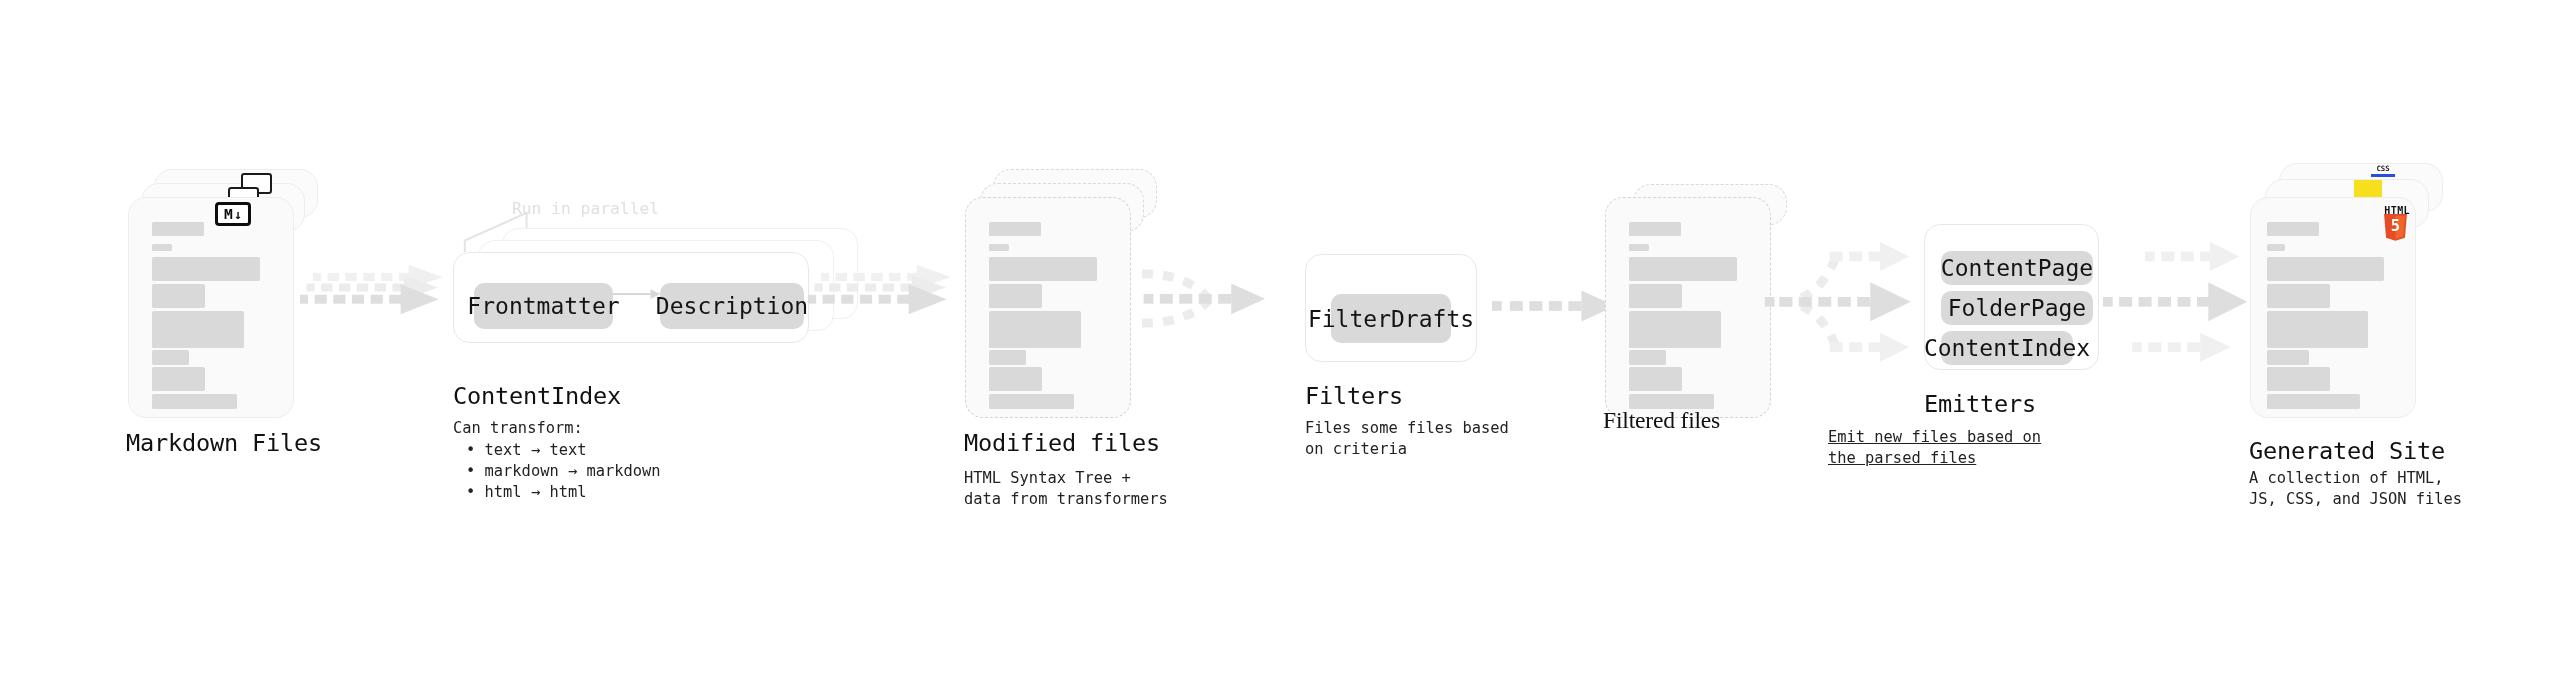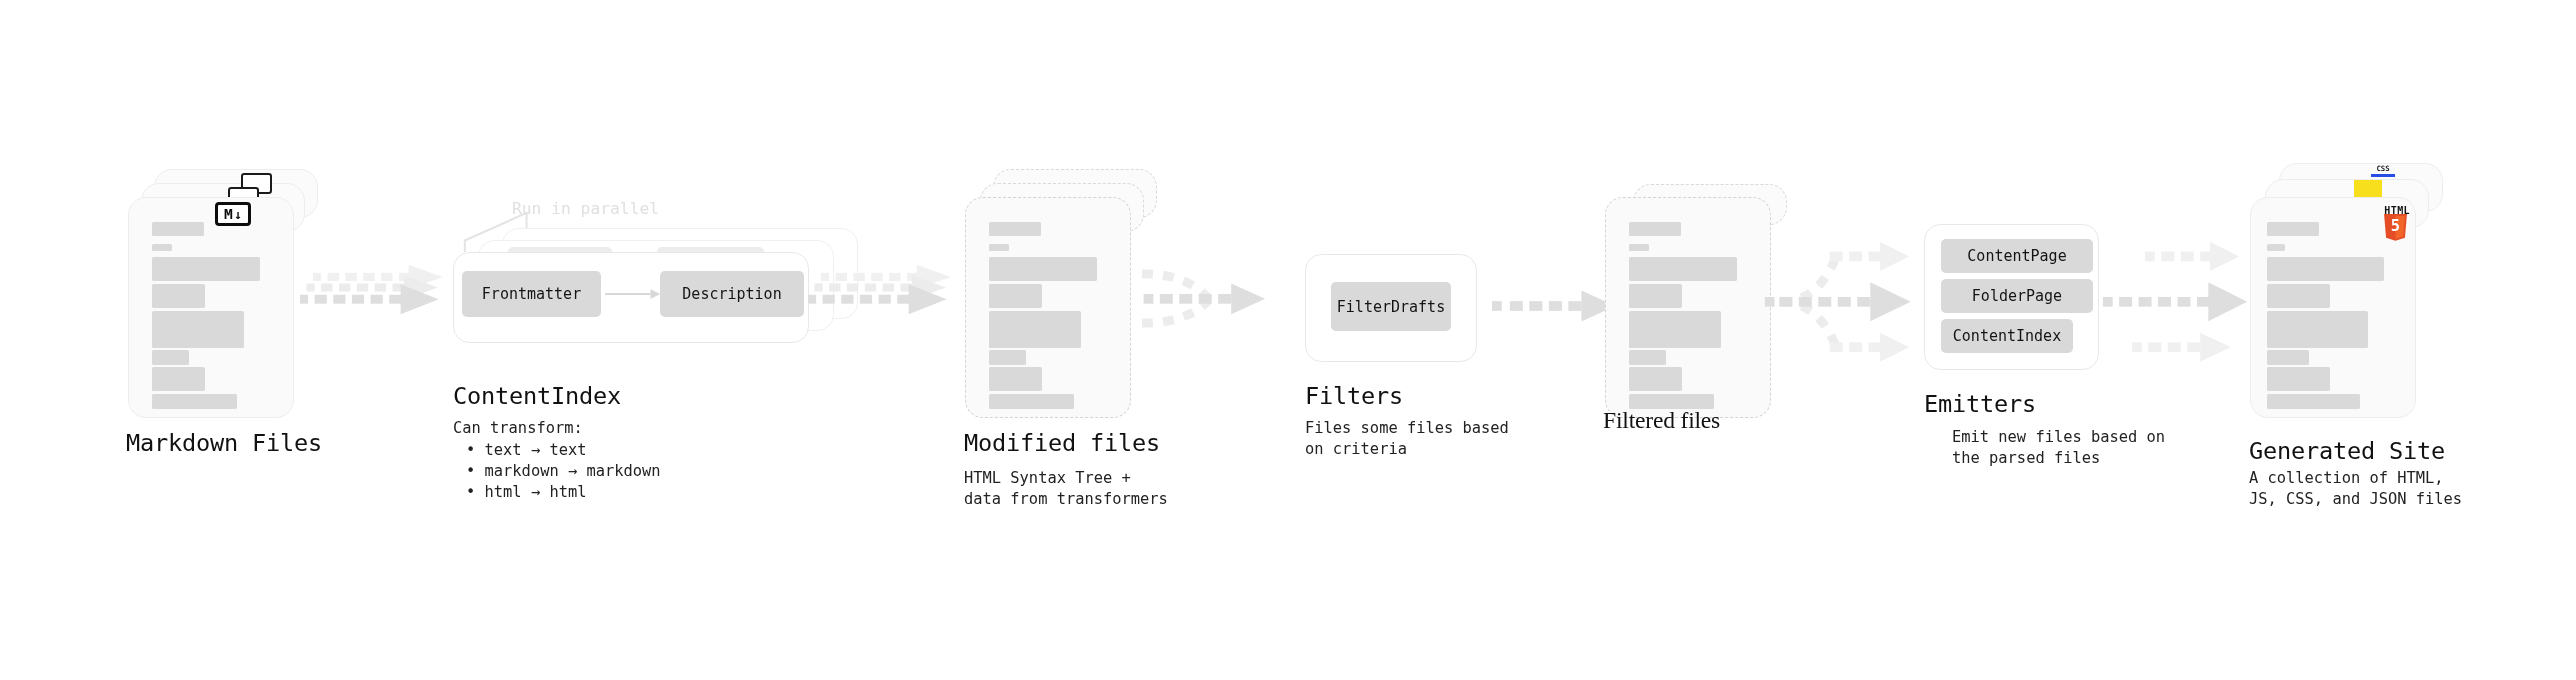--- a/index.html
+++ b/index.html
@@ -45,23 +45,23 @@
   .groupbox{
     position:absolute;
     border:1.6px solid #e8e8e8;
     border-radius:16.3px;
     background:#ffffff;
   }
   .groupbox.ghost-layer{ background:#ffffff; border-color:#f0f0f0; }
   .pill{
     position:absolute;
     background:#d9d9d9;
-    border-radius:5px;
+    border-radius:10px;
     display:flex; align-items:center; justify-content:center;
-    font-size:15px; color:#141414; white-space:nowrap;
+    font-size:23px; color:#141414; white-space:nowrap;margin-top:12px;
   }
   .pill.faded1{ background:#e4e4e4; color:transparent; }
   .pill.faded2{ background:#ececec; color:transparent; }
 
   .runlabel{
     position:absolute;
     font-size:16.3px;
     color:#e0e0e0;
     white-space:nowrap;
   }
@@ -150,21 +150,21 @@
           <polygon points="48,-5 58,0 48,5" fill="#ececec" stroke="none"></polygon>
       </g>
       <g stroke="#e4e4e4" stroke-width="2.5" fill="none">
         <path d="M -6 14 L 44 14"></path>
           <polygon points="44,9 54,14 44,19" fill="#e4e4e4" stroke="none"></polygon>
       </g>
     </svg>
 
     <div class="groupbox" style="left:453px;top:252px;width:356px;height:91px;"></div>
 
-    <div class="pill" style="left:462px;top:271px;width:139px;height:46px;">Frontmatter</div>
+    <div class="pill" style="left:474px;top:271px;width:139px;height:46px;">Frontmatter</div>
     <div class="pill" style="left:660px;top:271px;width:144px;height:46px;">Description</div>
 
     <svg style="left:605px;top:294px;width:65px;height:16.3px;" viewBox="0 0 80 20" width="65" height="16.3">
       <path d="M 0 0 L 56 0" stroke="#d8d8d8" stroke-width="2.5" fill="none"></path>
       <polygon points="56,-6 68,0 56,6" fill="#d8d8d8"></polygon>
     </svg>
 
     <div class="title" style="left:453px;top:382px;">ContentIndex</div>
     <div class="desc" style="left:453px;top:418px;">Can transform:</div>
     <ul style="position:absolute;left:466px;top:440px;list-style:none;">
@@ -304,21 +304,21 @@
     </g>
   </svg>
 
   <div>
     <div class="groupbox" style="left:1924px;top:224px;width:175px;height:146px;"></div>
     <div class="pill" style="left:1941px;top:239px;width:152px;height:34px;">ContentPage</div>
     <div class="pill" style="left:1941px;top:279px;width:152px;height:34px;">FolderPage</div>
     <div class="pill" style="left:1941px;top:319px;width:132px;height:34px;">ContentIndex</div>
 
     <div class="title" style="left:1924px;top:390px;">Emitters</div>
-    <div class="desc" style="left:1952px;top:427px;">Emit new files based on
+    <div class="desc" style="left:1828px;top:427px;text-decoration:underline;">Emit new files based on
 the parsed files</div>
   </div>
 
   <svg style="left:2111px;top:232px;width:146px;height:138px;" viewBox="0 0 180 170" width="146" height="138">
     <g fill="#f0f0f0">
       <rect x="42" y="24" width="12" height="12"></rect>
         <rect x="62" y="24" width="16" height="12"></rect>
       <rect x="86" y="24" width="16" height="12"></rect>
         <rect x="110" y="24" width="16" height="12"></rect>
       <polygon points="122,12 158,30 122,48"></polygon>

